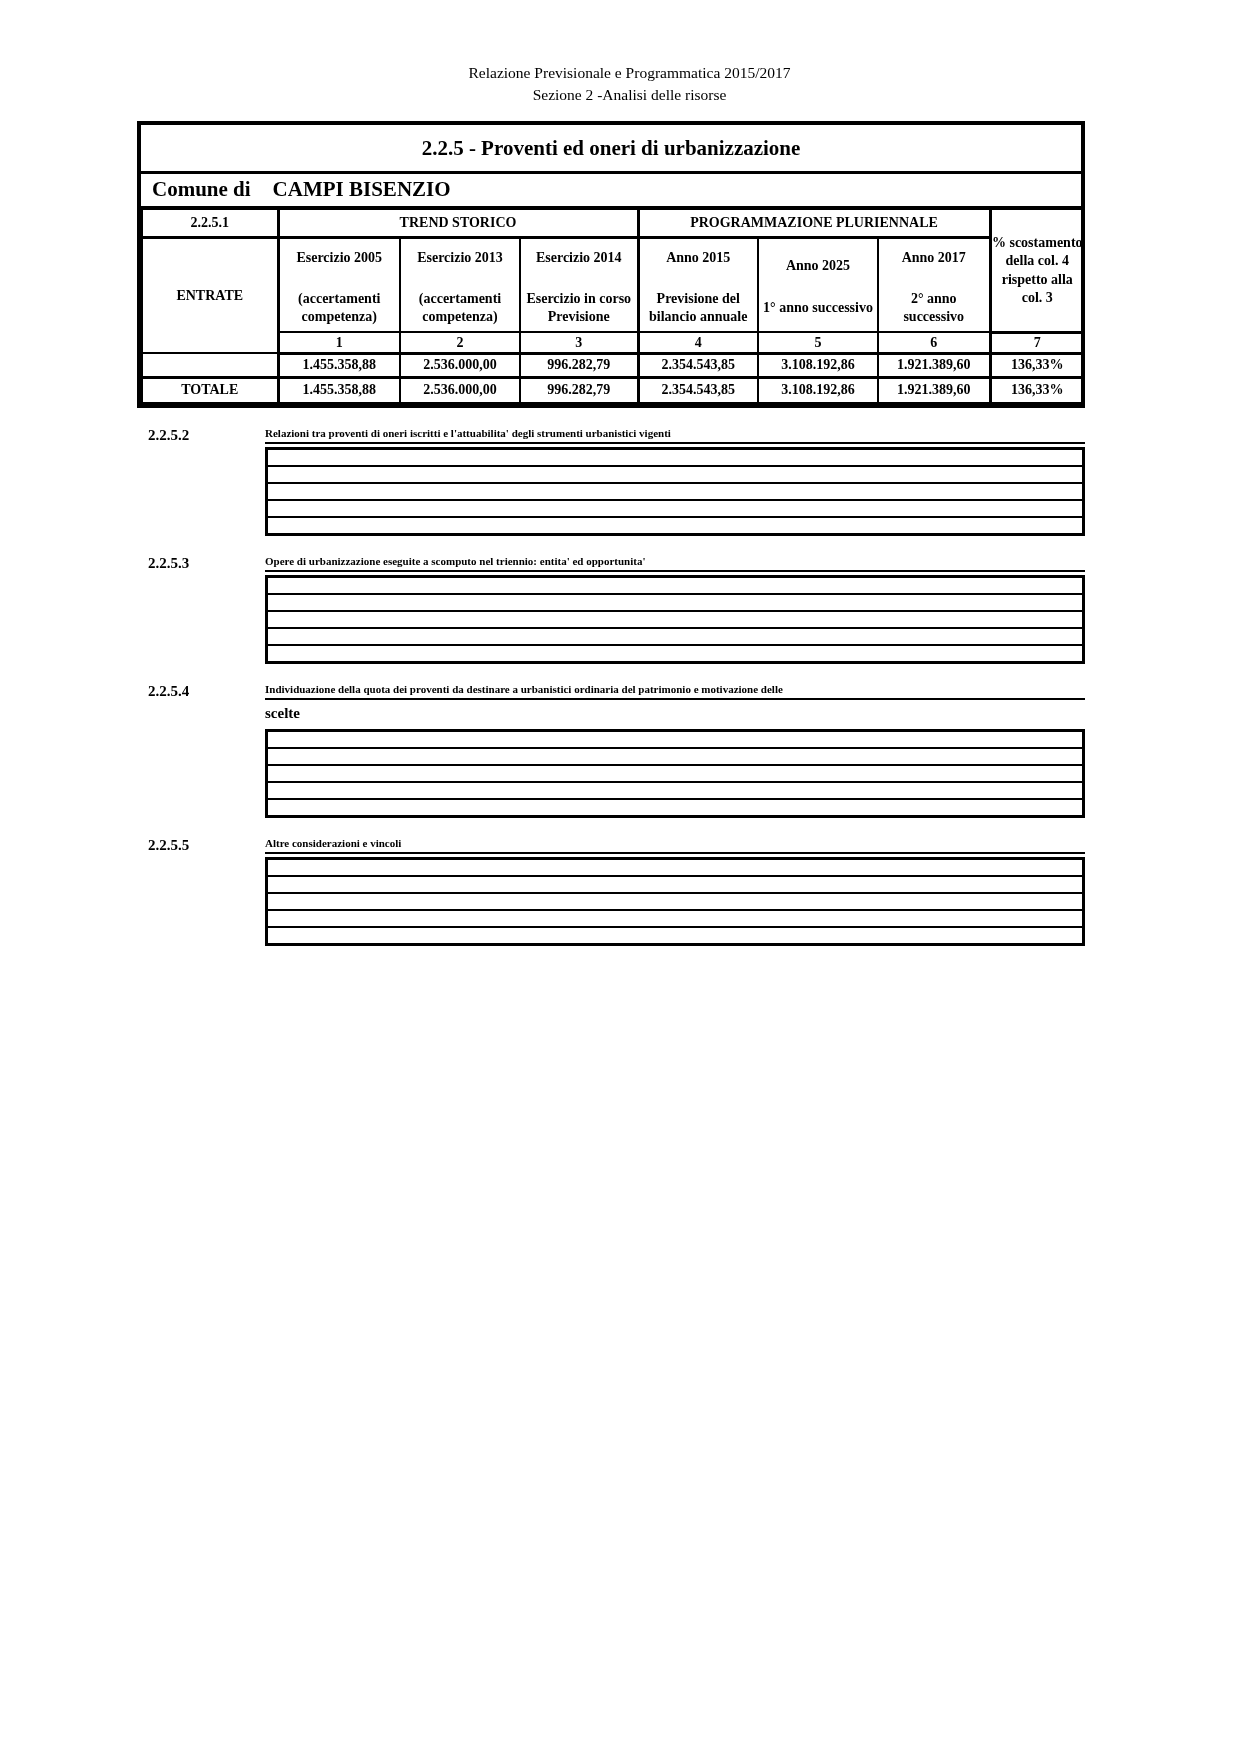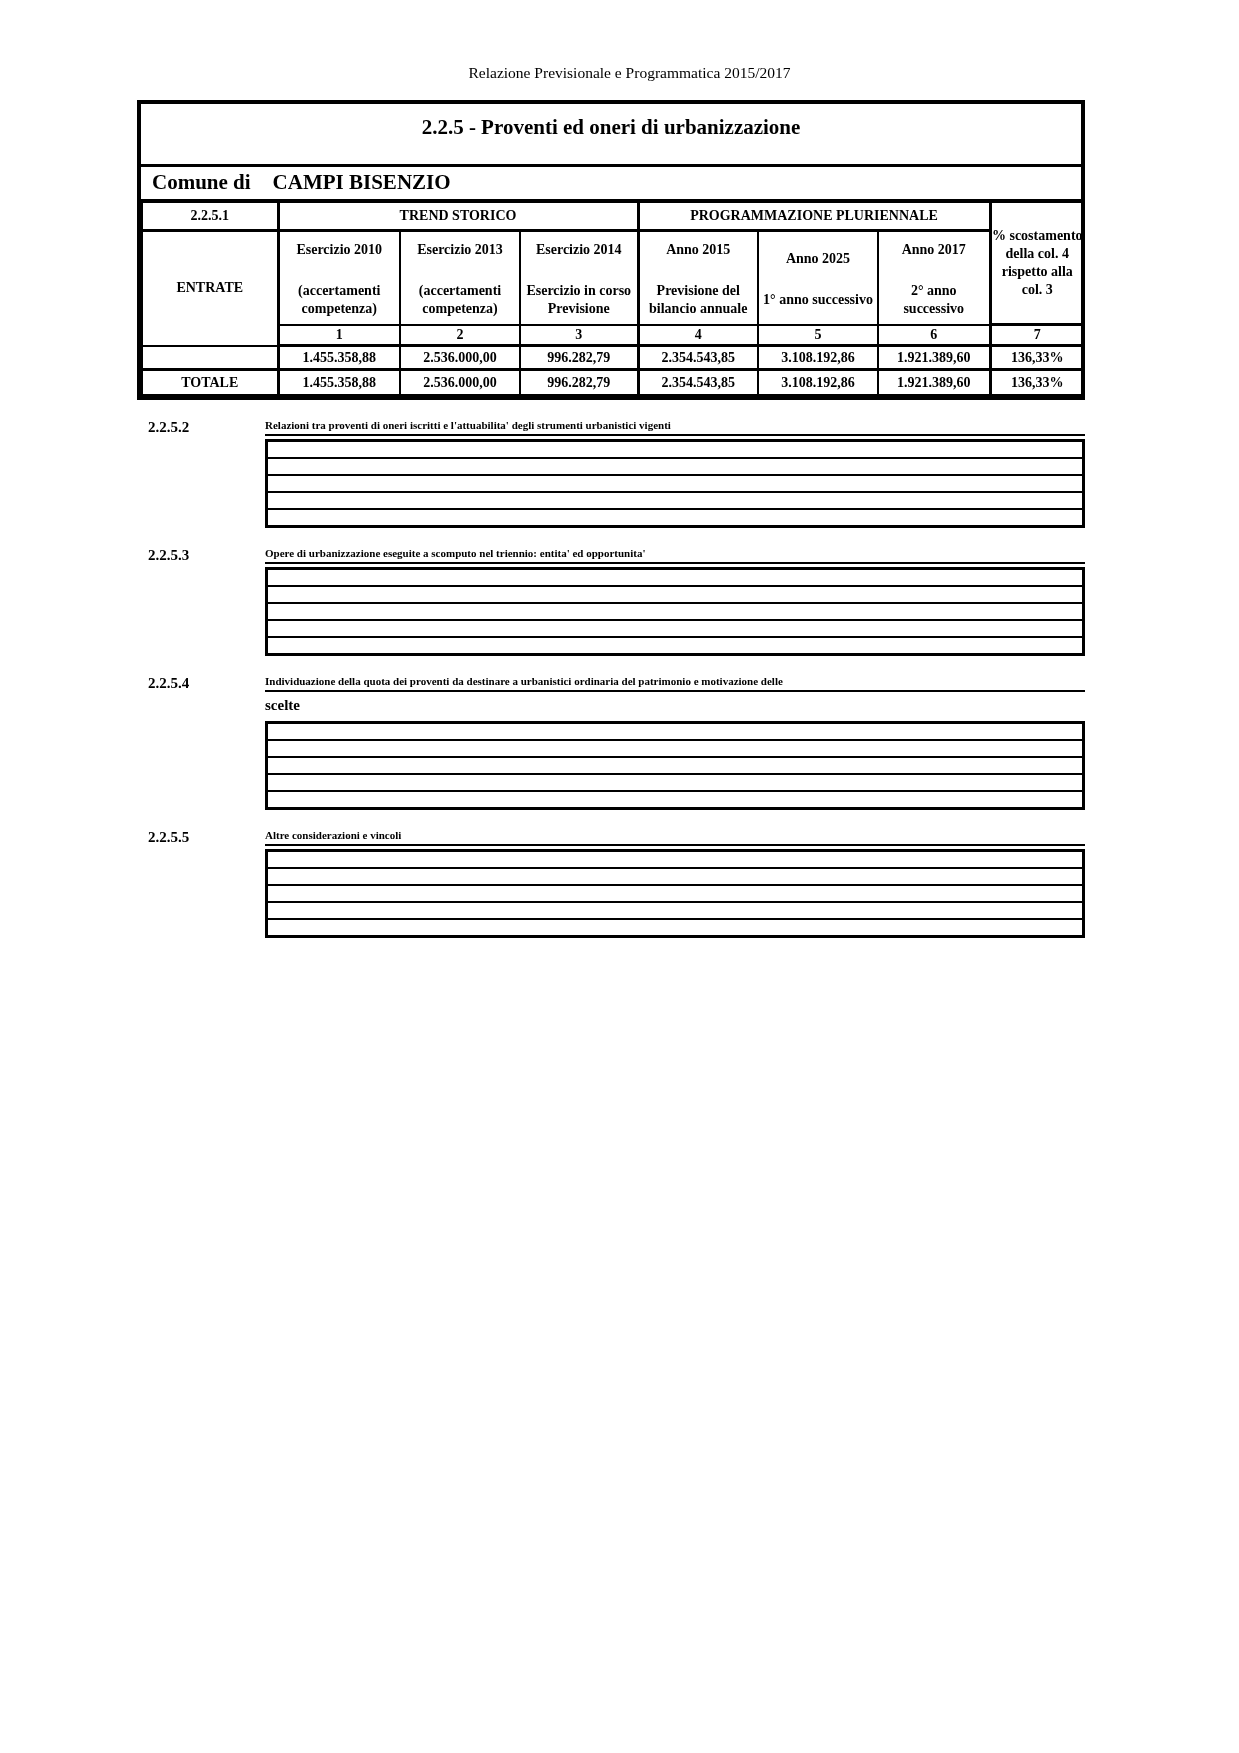--- a/index.html
+++ b/index.html
@@ -4,21 +4,21 @@
 <style>
   html,body{margin:0;padding:0;}
   body{
     width:1239px;height:1753px;background:#ffffff;color:#000;
     font-family:"Liberation Serif", serif;
     position:relative;overflow:hidden;
   }
   .page-header{padding-top:62px;text-align:center;font-size:15.5px;line-height:1.4;margin-left:20px;}
   
   .outer{margin:16px 0 0 137px;width:948px;border:4px solid #000;box-sizing:border-box;}
-  .title-row{border-bottom:3px solid #000;text-align:center;font-weight:bold;font-size:21px;padding:11px 0 24px 0;}
+  .title-row{border-bottom:3px solid #000;text-align:center;font-weight:bold;font-size:21px;padding:11px 0 10px 0;}
   .comune-row{border-bottom:2px solid #000;font-weight:bold;font-size:21px;padding:3px 0 4px 11px;display:flex;gap:22px;align-items:baseline;}
   table.trend{width:100%;border-collapse:collapse;table-layout:fixed;}
   table.trend td{border:2px solid #000;font-weight:bold;text-align:center;vertical-align:middle;padding:0;font-size:14px;overflow:hidden;}
   td.code-cell{font-size:16px;text-align:left;padding-left:10px;height:26px;}
   td.group-cell{font-size:14.5px;}
   td.pct-head{font-size:12.5px;vertical-align:top;padding-top:2px;line-height:1.3;}
   td.hdr-cell{vertical-align:top;height:92px;line-height:1.25;}
   .hdr-line1{margin-top:3px;}
   .hdr-line2{margin-top:24px;padding:0 2px;}
   td.entrate-cell{font-size:14.5px;vertical-align:middle;padding-top:30px;}
@@ -38,20 +38,21 @@
   .section-heading-line2{font-weight:bold;font-size:15px;padding:5px 0 4px 0;}
   .lines-box{margin-left:128px;width:820px;box-sizing:border-box;border:3px solid #000;margin-top:3px;}
   .line-row{height:15px;border-bottom:2px solid #000;}
   .line-row:last-child{border-bottom:none;}
 </style>
 </head>
 <body>
 
 <div class="page-header">
   <div>Relazione Previsionale e Programmatica 2015/2017</div>
+  <div>Sezione 2 -Analisi delle risorse</div>
 </div>
 
 <div class="outer">
   <div class="title-row">2.2.5 - Proventi ed oneri di urbanizzazione</div>
   <div class="comune-row">
     <span>Comune di</span>
     <span>CAMPI BISENZIO</span>
   </div>
   <table class="trend">
     <colgroup>
@@ -67,21 +68,21 @@
     <tbody>
         <tr>
       <td class="code-cell bb3">2.2.5.1</td>
       <td class="group-cell bb3 bl3" colspan="3">TREND STORICO</td>
       <td class="group-cell bb3 bl3" colspan="3">PROGRAMMAZIONE PLURIENNALE</td>
       <td class="pct-head bl3" rowspan="2">% scostamento della col. 4 rispetto alla col. 3</td>
     </tr>
     <tr>
       <td class="entrate-cell" rowspan="2">ENTRATE</td>
       <td class="hdr-cell bl3">
-        <div class="hdr-line1">Esercizio 2010</div>
+        <div class="hdr-line1">Esercizio 2005</div>
         <div class="hdr-line2">(accertamenti competenza)</div>
       </td>
       <td class="hdr-cell">
         <div class="hdr-line1">Esercizio 2013</div>
         <div class="hdr-line2">(accertamenti competenza)</div>
       </td>
       <td class="hdr-cell">
         <div class="hdr-line1">Esercizio 2014</div>
         <div class="hdr-line2">Esercizio in corso Previsione</div>
       </td>

